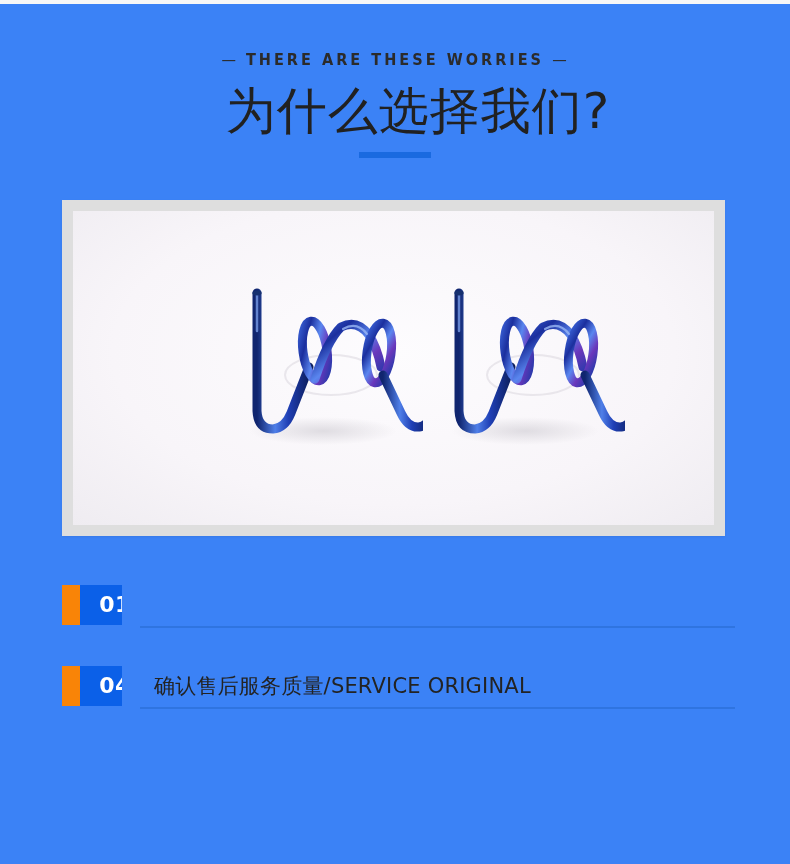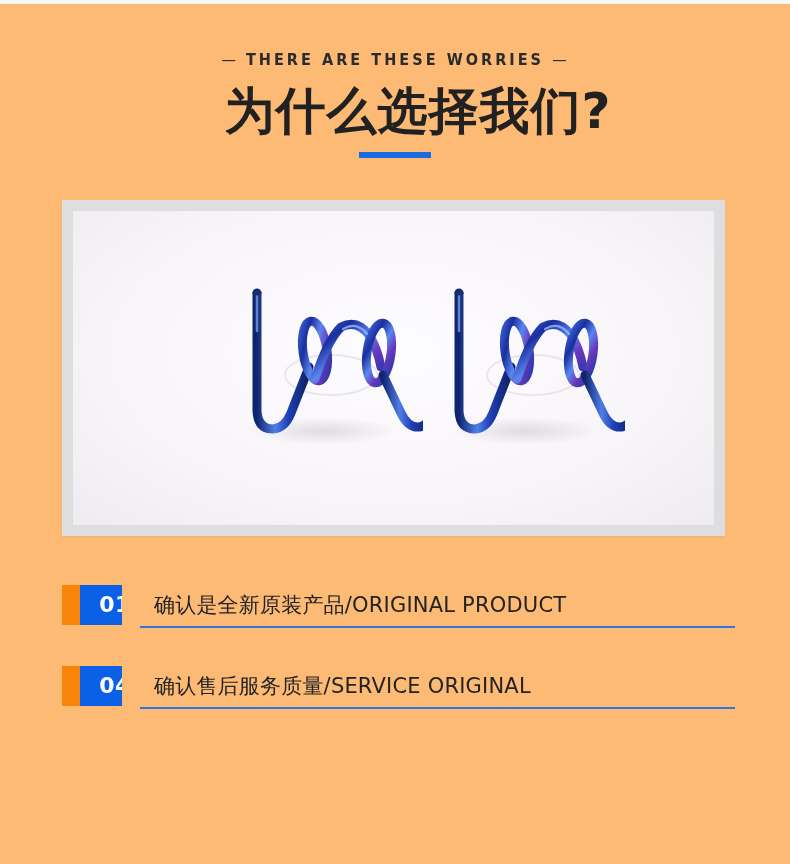--- a/index.html
+++ b/index.html
@@ -11,21 +11,21 @@
     height: 864px;
     background: #f2f2f2;
     font-family: "Liberation Sans", "DejaVu Sans", sans-serif;
     overflow: hidden;
     position: relative;
   }
   #page {
     position: relative;
     width: 790px;
     height: 864px;
-    background: #fdba74;
+    background: #3b82f6;
   }
   .top-strip {
     position: absolute;
     left: 0; top: 0;
     width: 790px; height: 4px;
     background: #f7f7f7;
   }
 
   
   .header {
@@ -47,21 +47,21 @@
     transform-origin: center top;
   }
   .eyebrow .dash {
     letter-spacing: 2px;
     font-weight: normal;
   }
   .headline {
     margin-top: 12px;
     font-family: "DejaVu Sans", "Liberation Sans", sans-serif;
     font-size: 50px;
-    font-weight: bold;
+    font-weight: normal;
     color: #212121;
     letter-spacing: 1px;
     line-height: 58px;
     white-space: nowrap;
     padding-left: 46px;
   }
   .rule {
     position: absolute;
     left: 359px;
     top: 104px;
@@ -270,21 +270,20 @@
     </div>
   </div>
 
   <div class="features">
 
     <div class="feature-row">
       <div class="badge">
         <div class="badge-strip"></div>
         <div class="badge-num">01</div>
       </div>
-      <div class="feature-text">确认是全新原装产品/ORIGINAL PRODUCT</div>
       <div class="feature-underline"></div>
     </div>
 
 
     <div class="feature-row">
       <div class="badge">
         <div class="badge-strip"></div>
         <div class="badge-num">04</div>
       </div>
       <div class="feature-text">确认售后服务质量/SERVICE ORIGINAL</div>

